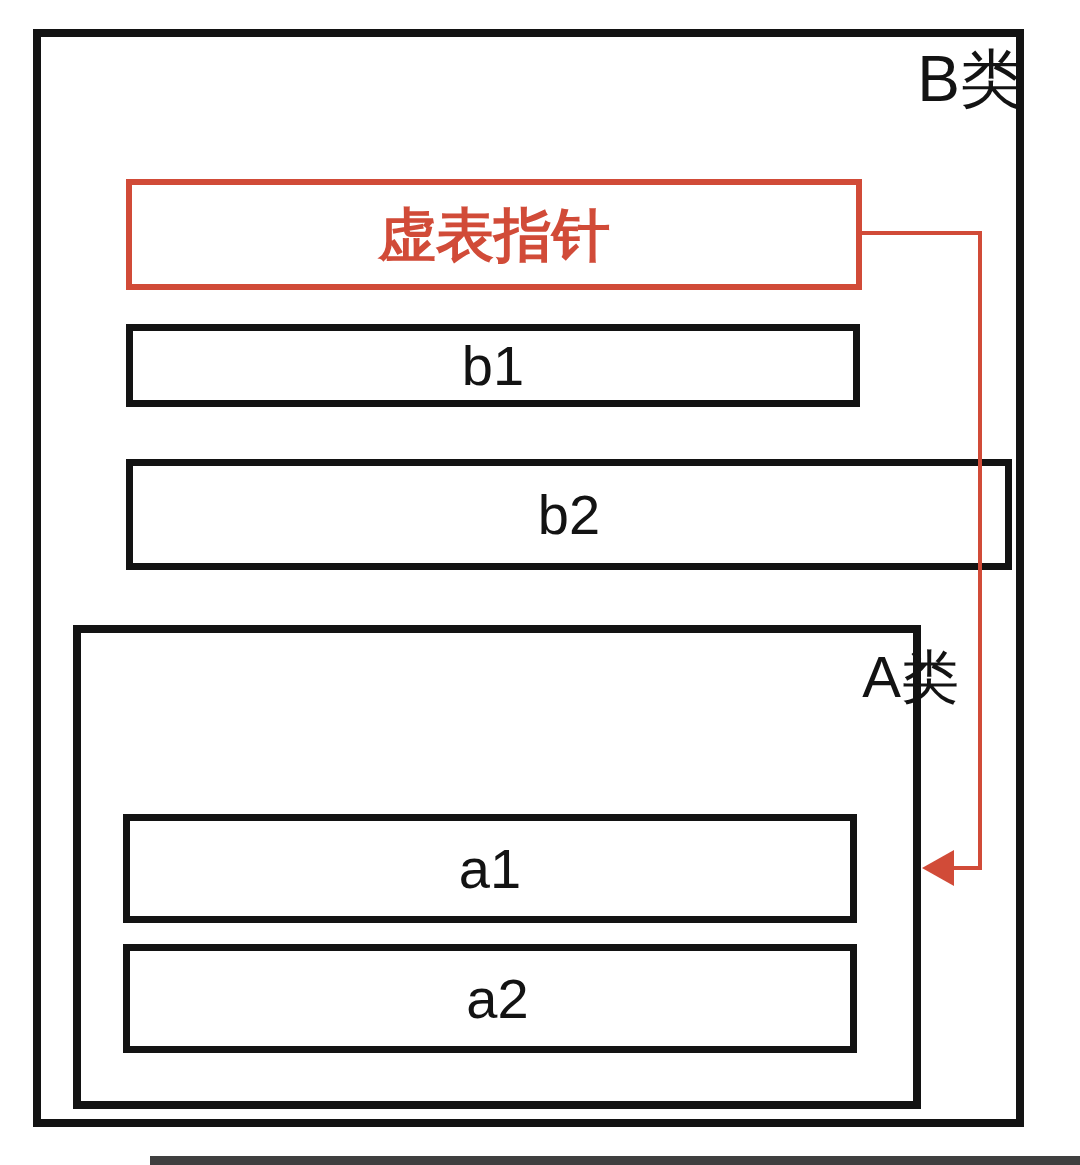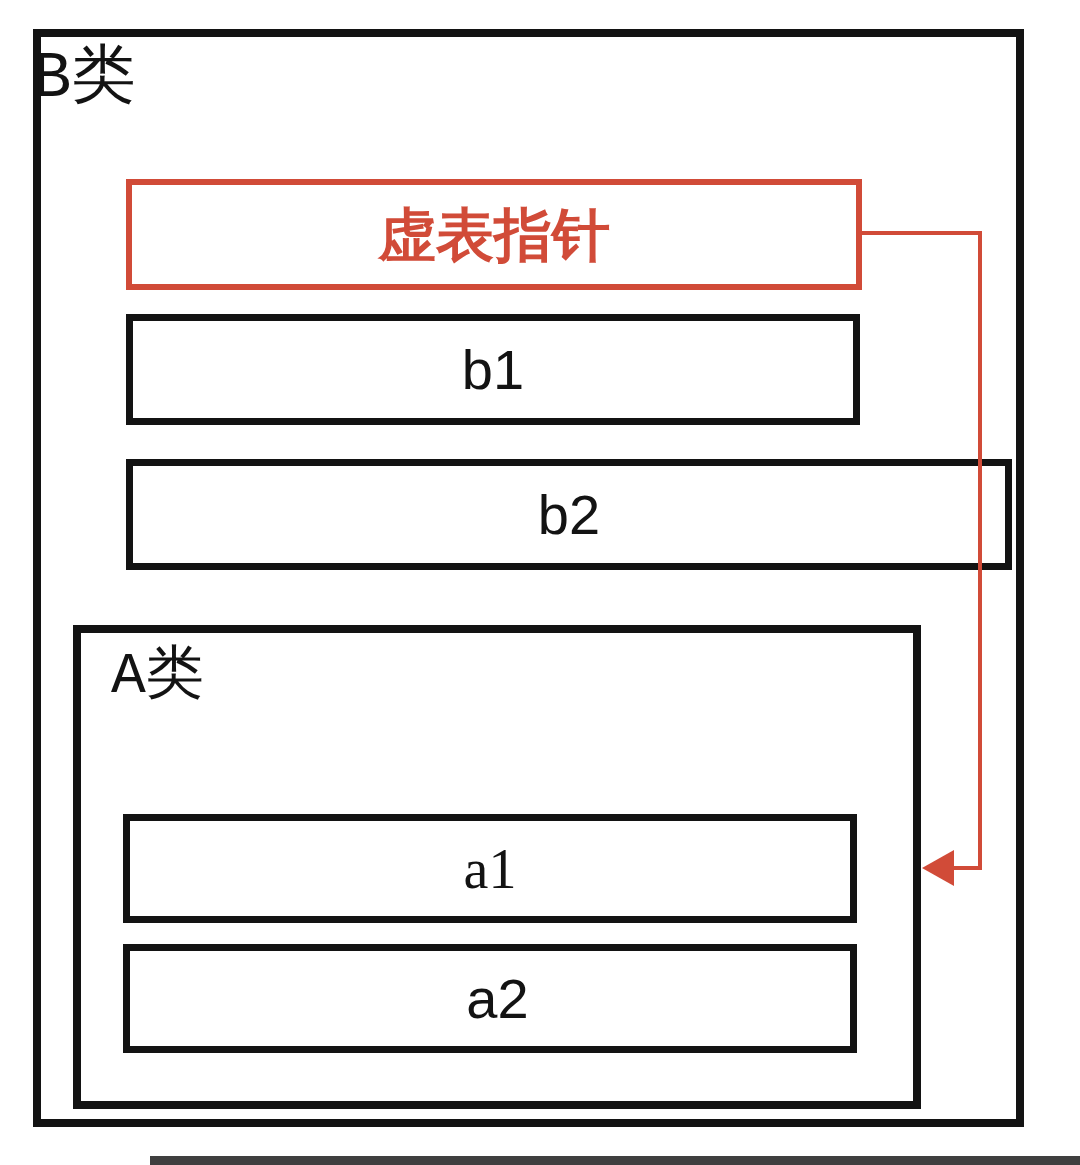--- a/index.html
+++ b/index.html
@@ -25,24 +25,23 @@
     left: 33px;
     top: 29px;
     width: 991px;
     height: 1098px;
     border: 8px solid #131313;
   }
   .class-title {
     position: absolute;
     left: 0;
     width: 100%;
-    text-align: left;
+    text-align: right;
     line-height: 1;
     color: #131313;
-    font-family: Liberation Mono, monospace;
   }
   .b-title {
     top: 47px;
     left: 33px;
     width: 991px;
     font-size: 64px;
   }
   .member {
     display: flex;
     align-items: center;
@@ -54,37 +53,37 @@
   .vptr-box {
     left: 126px;
     top: 179px;
     width: 736px;
     height: 111px;
     border: 6px solid #d14b38;
     color: #d14b38;
     font-weight: bold;
     font-size: 58px;
   }
-  .b1-box { left: 126px; top: 314px; width: 734px; height: 111px; border: 7px solid #131313; }
+  .b1-box { left: 126px; top: 324px; width: 734px; height: 83px; border: 7px solid #131313; }
   .b2-box { left: 126px; top: 459px; width: 886px; height: 111px; border: 7px solid #131313; }
   .a-class-box {
     left: 73px;
     top: 625px;
     width: 848px;
     height: 484px;
     border: 8px solid #131313;
   }
   .a-title {
     top: 648px;
     left: 73px;
     width: 848px;
     font-size: 58px;
     padding-left: 38px;
   }
-  .a1-box { left: 123px; top: 814px; width: 734px; height: 109px; border: 7px solid #131313; font-family: Liberation Serif, serif; }
+  .a1-box { left: 123px; top: 814px; width: 734px; height: 109px; border: 7px solid #131313; }
   .a2-box { left: 123px; top: 944px; width: 734px; height: 109px; border: 7px solid #131313; padding-left: 15px; }
   .arrow-svg {
     position: absolute;
     left: 0;
     top: 0;
     width: 1080px;
     height: 1165px;
     pointer-events: none;
   }
   .bottom-strip {

